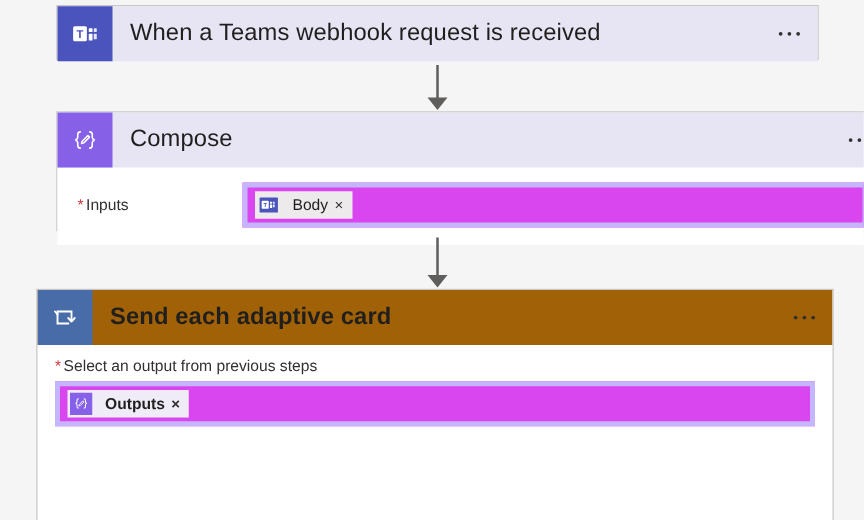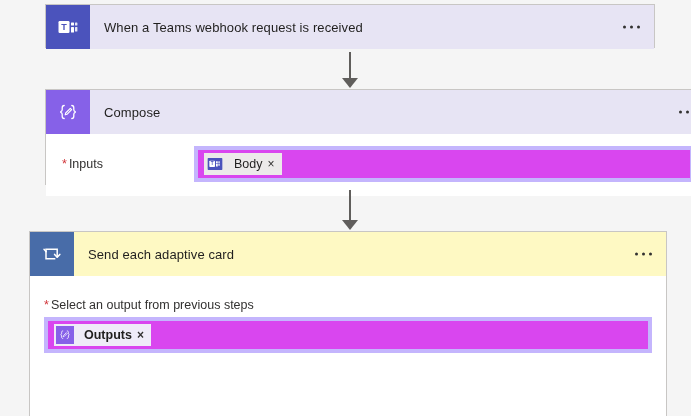--- a/index.html
+++ b/index.html
@@ -30,36 +30,36 @@
     box-sizing: border-box;
   }
   .card-header {
     display: flex;
     align-items: center;
     height: 44px;
     box-sizing: border-box;
     position: relative;
   }
   .hdr-lavender { background: #e7e4f4; }
-  .hdr-steel    { background: #fef9c3; }
+  .hdr-steel    { background: #a16207; font-weight: bold; }
 
   .icon-tile {
     width: 44px;
     height: 44px;
     flex: 0 0 44px;
     display: flex;
     align-items: center;
     justify-content: center;
   }
   .tile-teams   { background: #4b53bc; }
   .tile-compose { background: #8661e8; }
   .tile-loop    { background: #486ca8; }
 
   .card-title {
-    font-size: 13px;
+    font-size: 19px;
     color: #201f1e;
     padding-left: 14px;
     letter-spacing: .1px;
     white-space: nowrap;
     text-align: right;
   }
 
   .ellipsis {
     position: absolute;
     right: 14px;
@@ -139,21 +139,21 @@
   .chip-close {
     font-size: 12px;
     color: #323130;
     padding-right: 7px;
     line-height: 1;
     cursor: pointer;
   }
 
   
   .field-stack {
-    padding: 22px 14px 14px 14px;
+    padding: 10px 14px 14px 14px;
   }
   .stack-label {
     font-size: 12.5px;
     color: #323130;
     margin-bottom: 5px;
     white-space: nowrap;
   }
 
   
   .connector {

